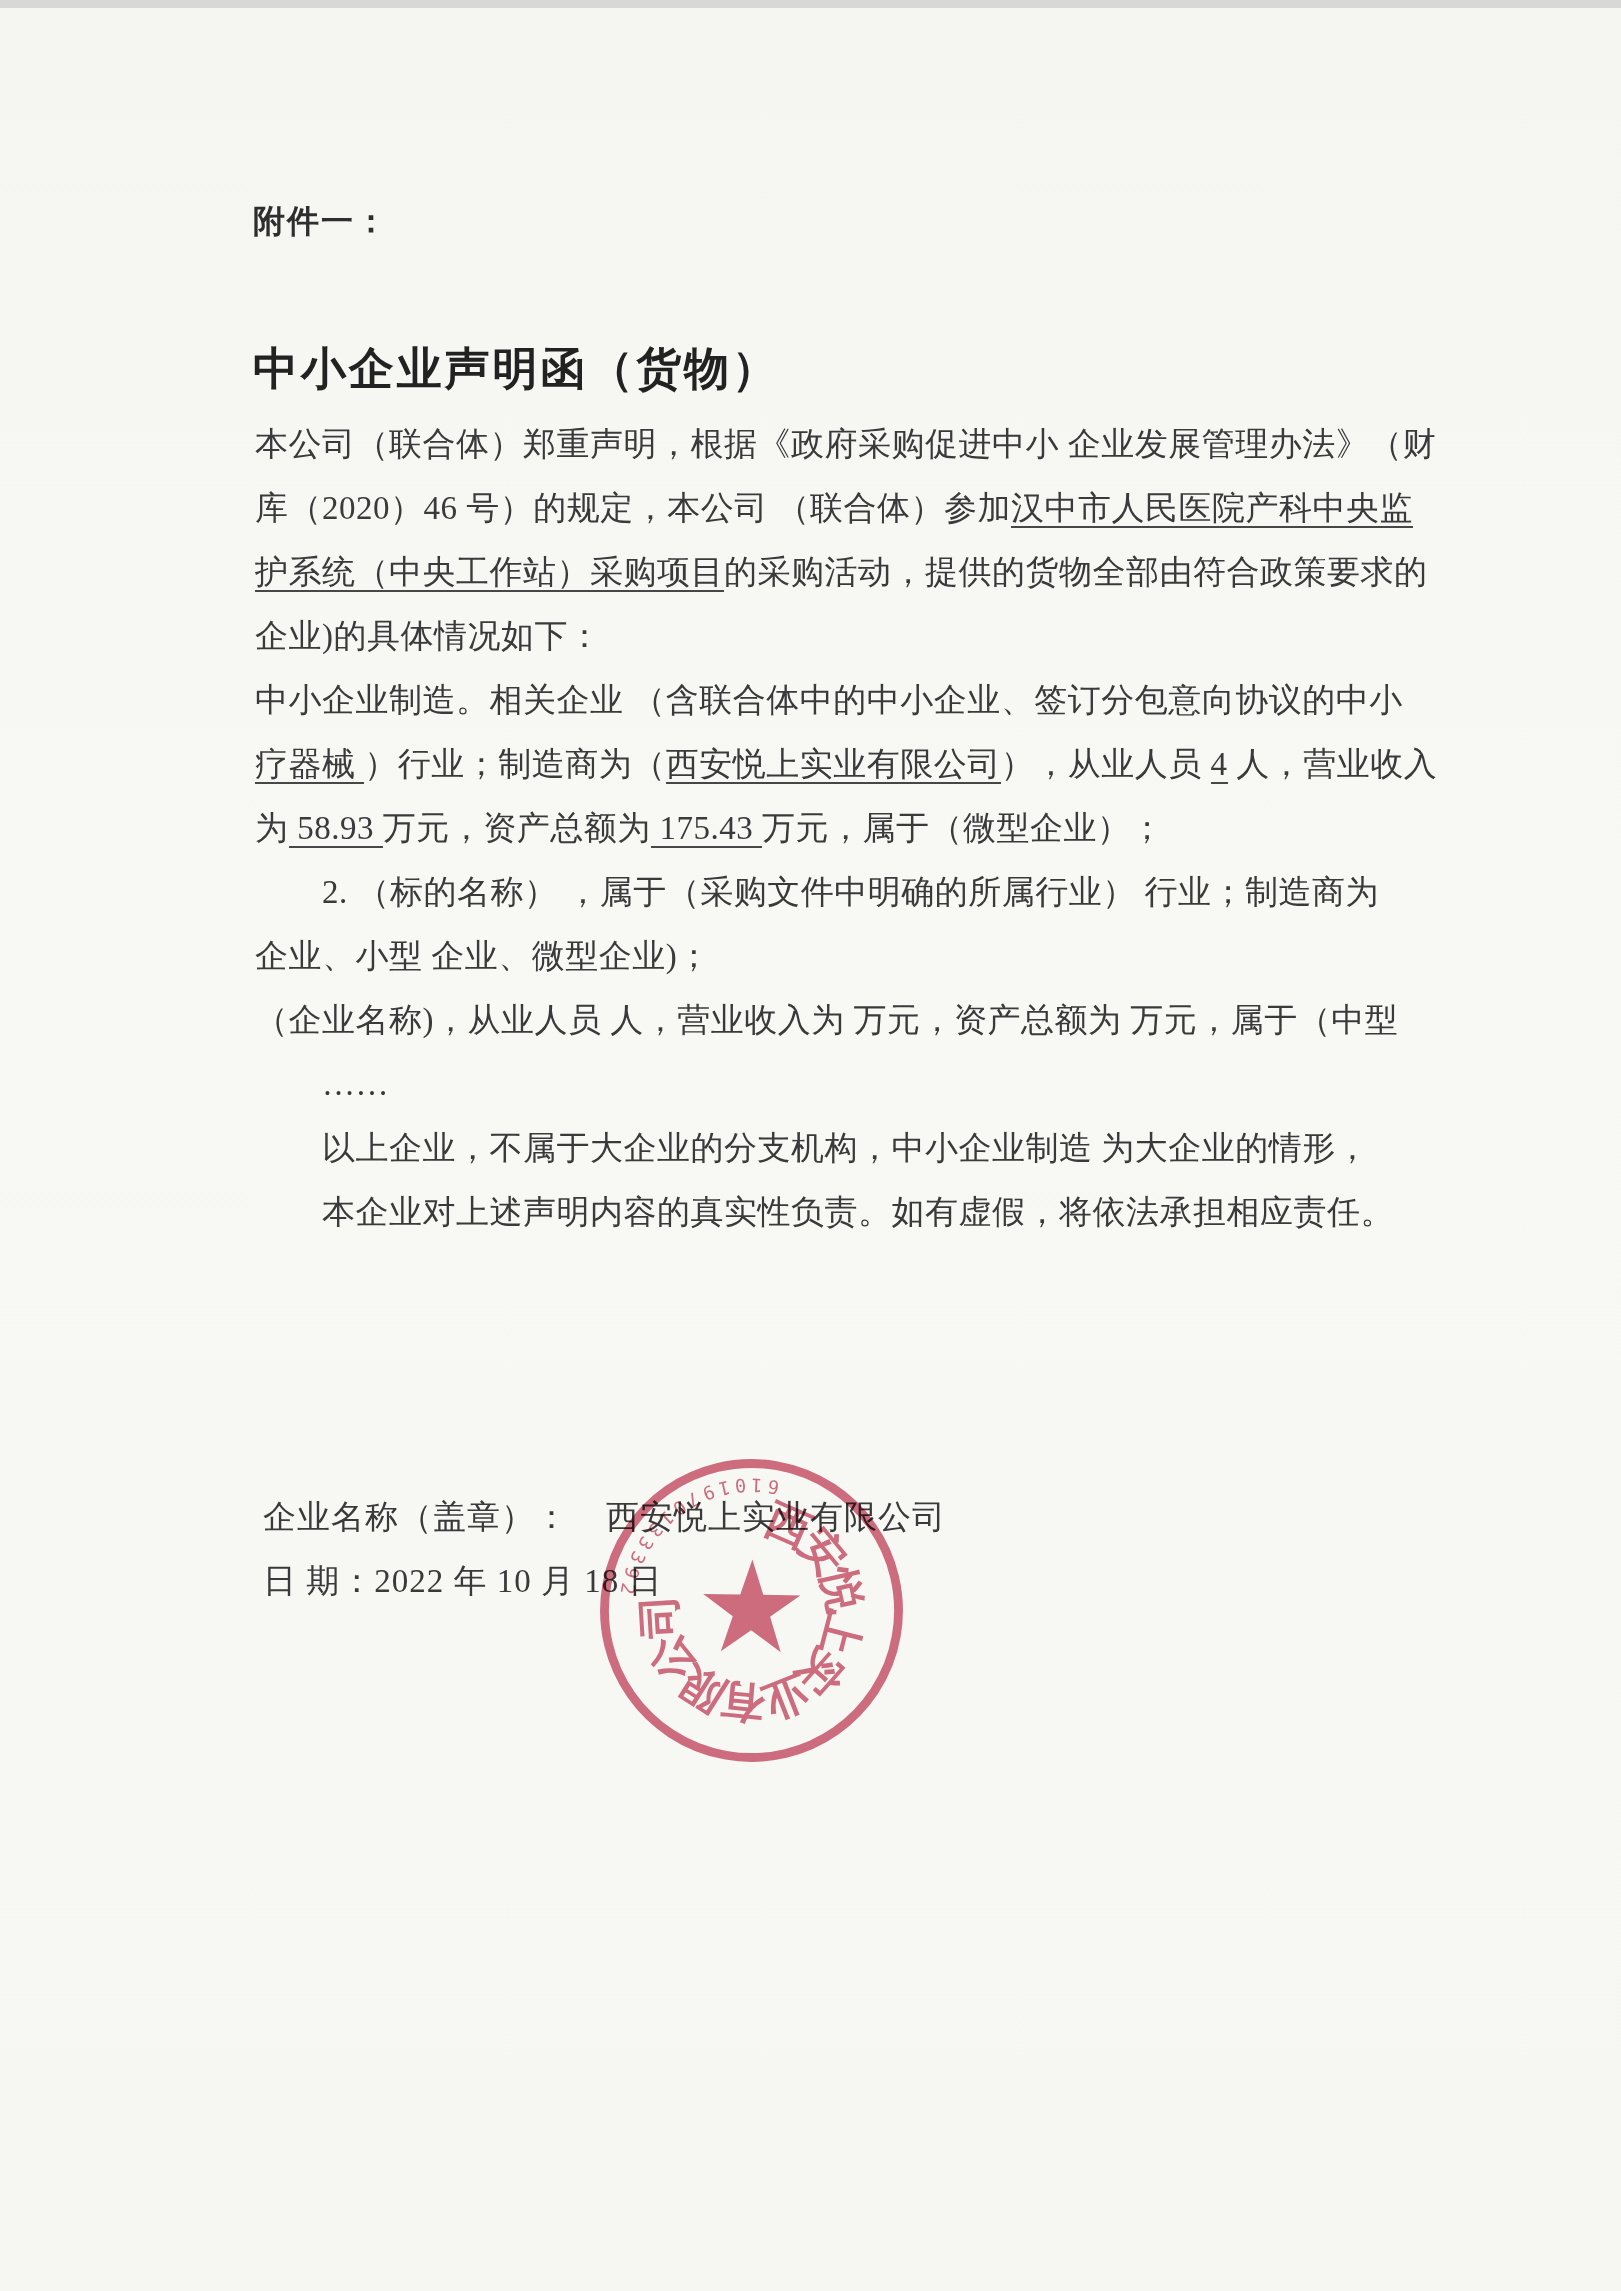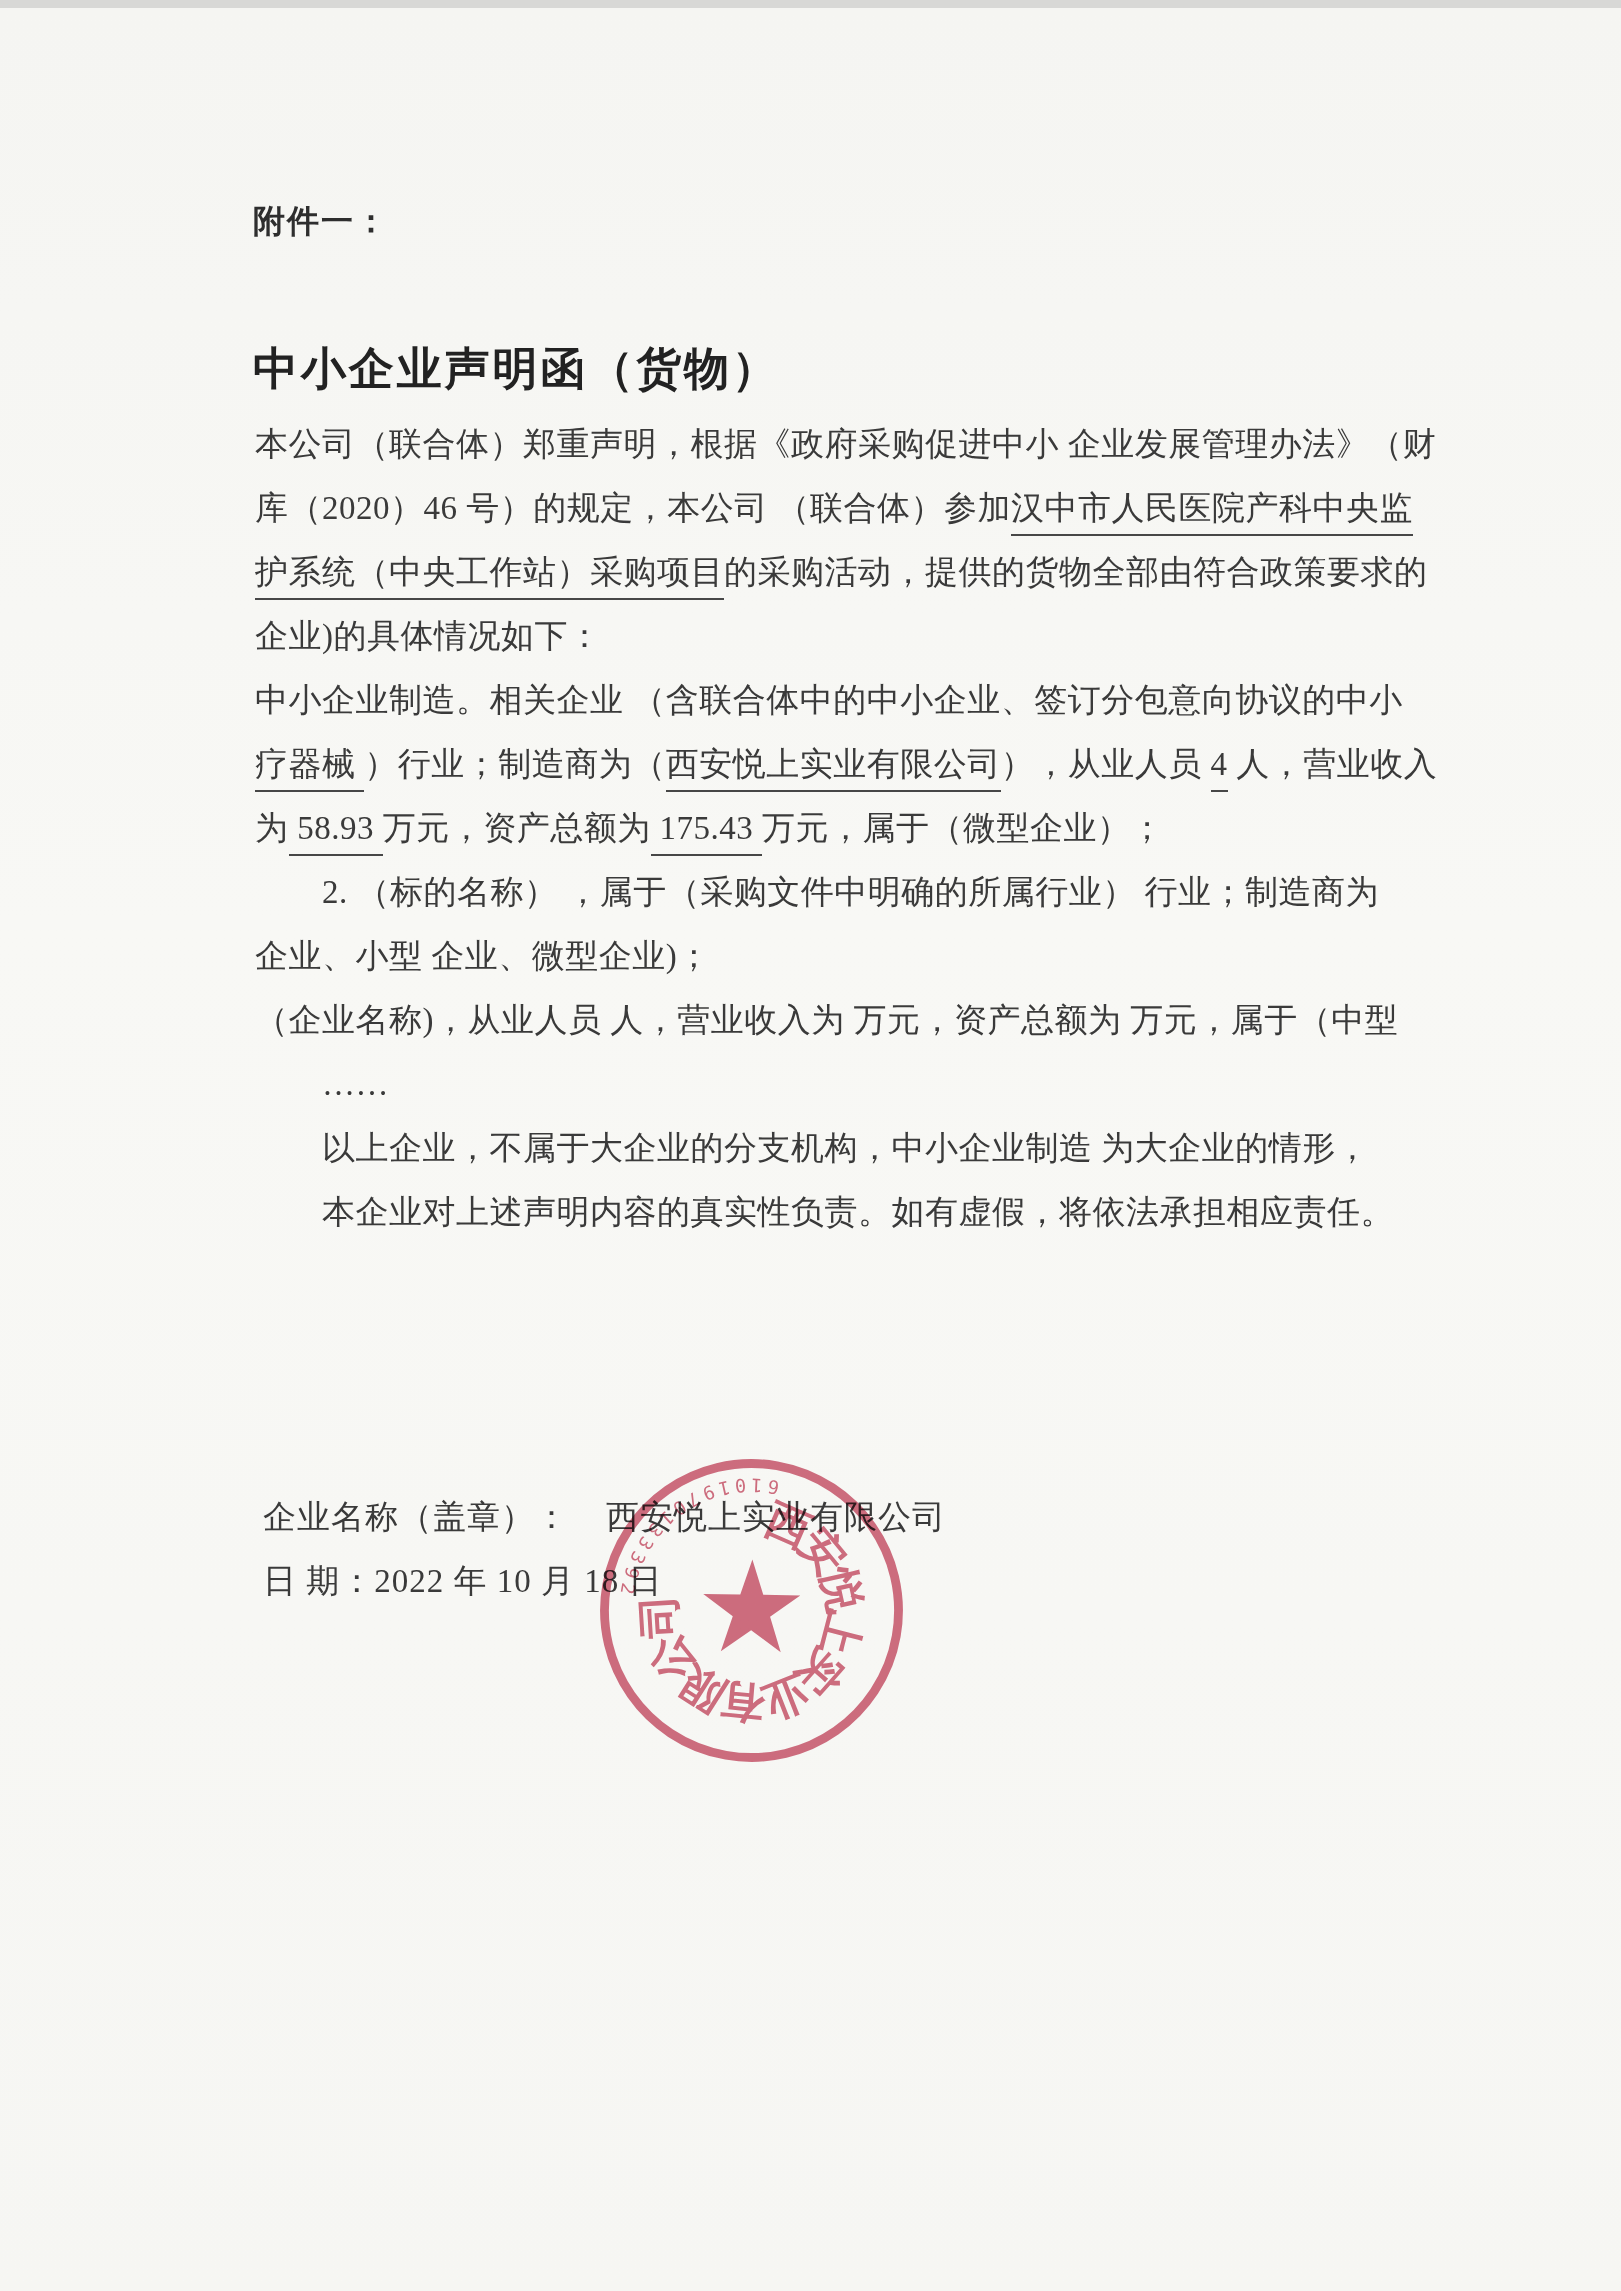--- a/index.html
+++ b/index.html
@@ -26,21 +26,21 @@
     position:absolute;left:255px;top:404px;width:1181px;
   }
   .docbody .line{
     margin:0;padding:0;height:64px;line-height:64px;
     font-size:33px;letter-spacing:0.5px;white-space:nowrap;
   }
   .docbody .line.indent{text-indent:67px;}
   .seg{white-space:pre;}
   .seg.u{
     border-bottom:2px solid #474747;
-    padding-bottom:8px;
+    padding-bottom:0;
   }
   .footer{
     position:absolute;left:263px;top:1477px;
   }
   .footer p{
     margin:0;height:64px;line-height:64px;
     font-size:33px;letter-spacing:1px;white-space:pre;
   }
   .footer .company-value{margin-left:37px;}
   .stamp{

